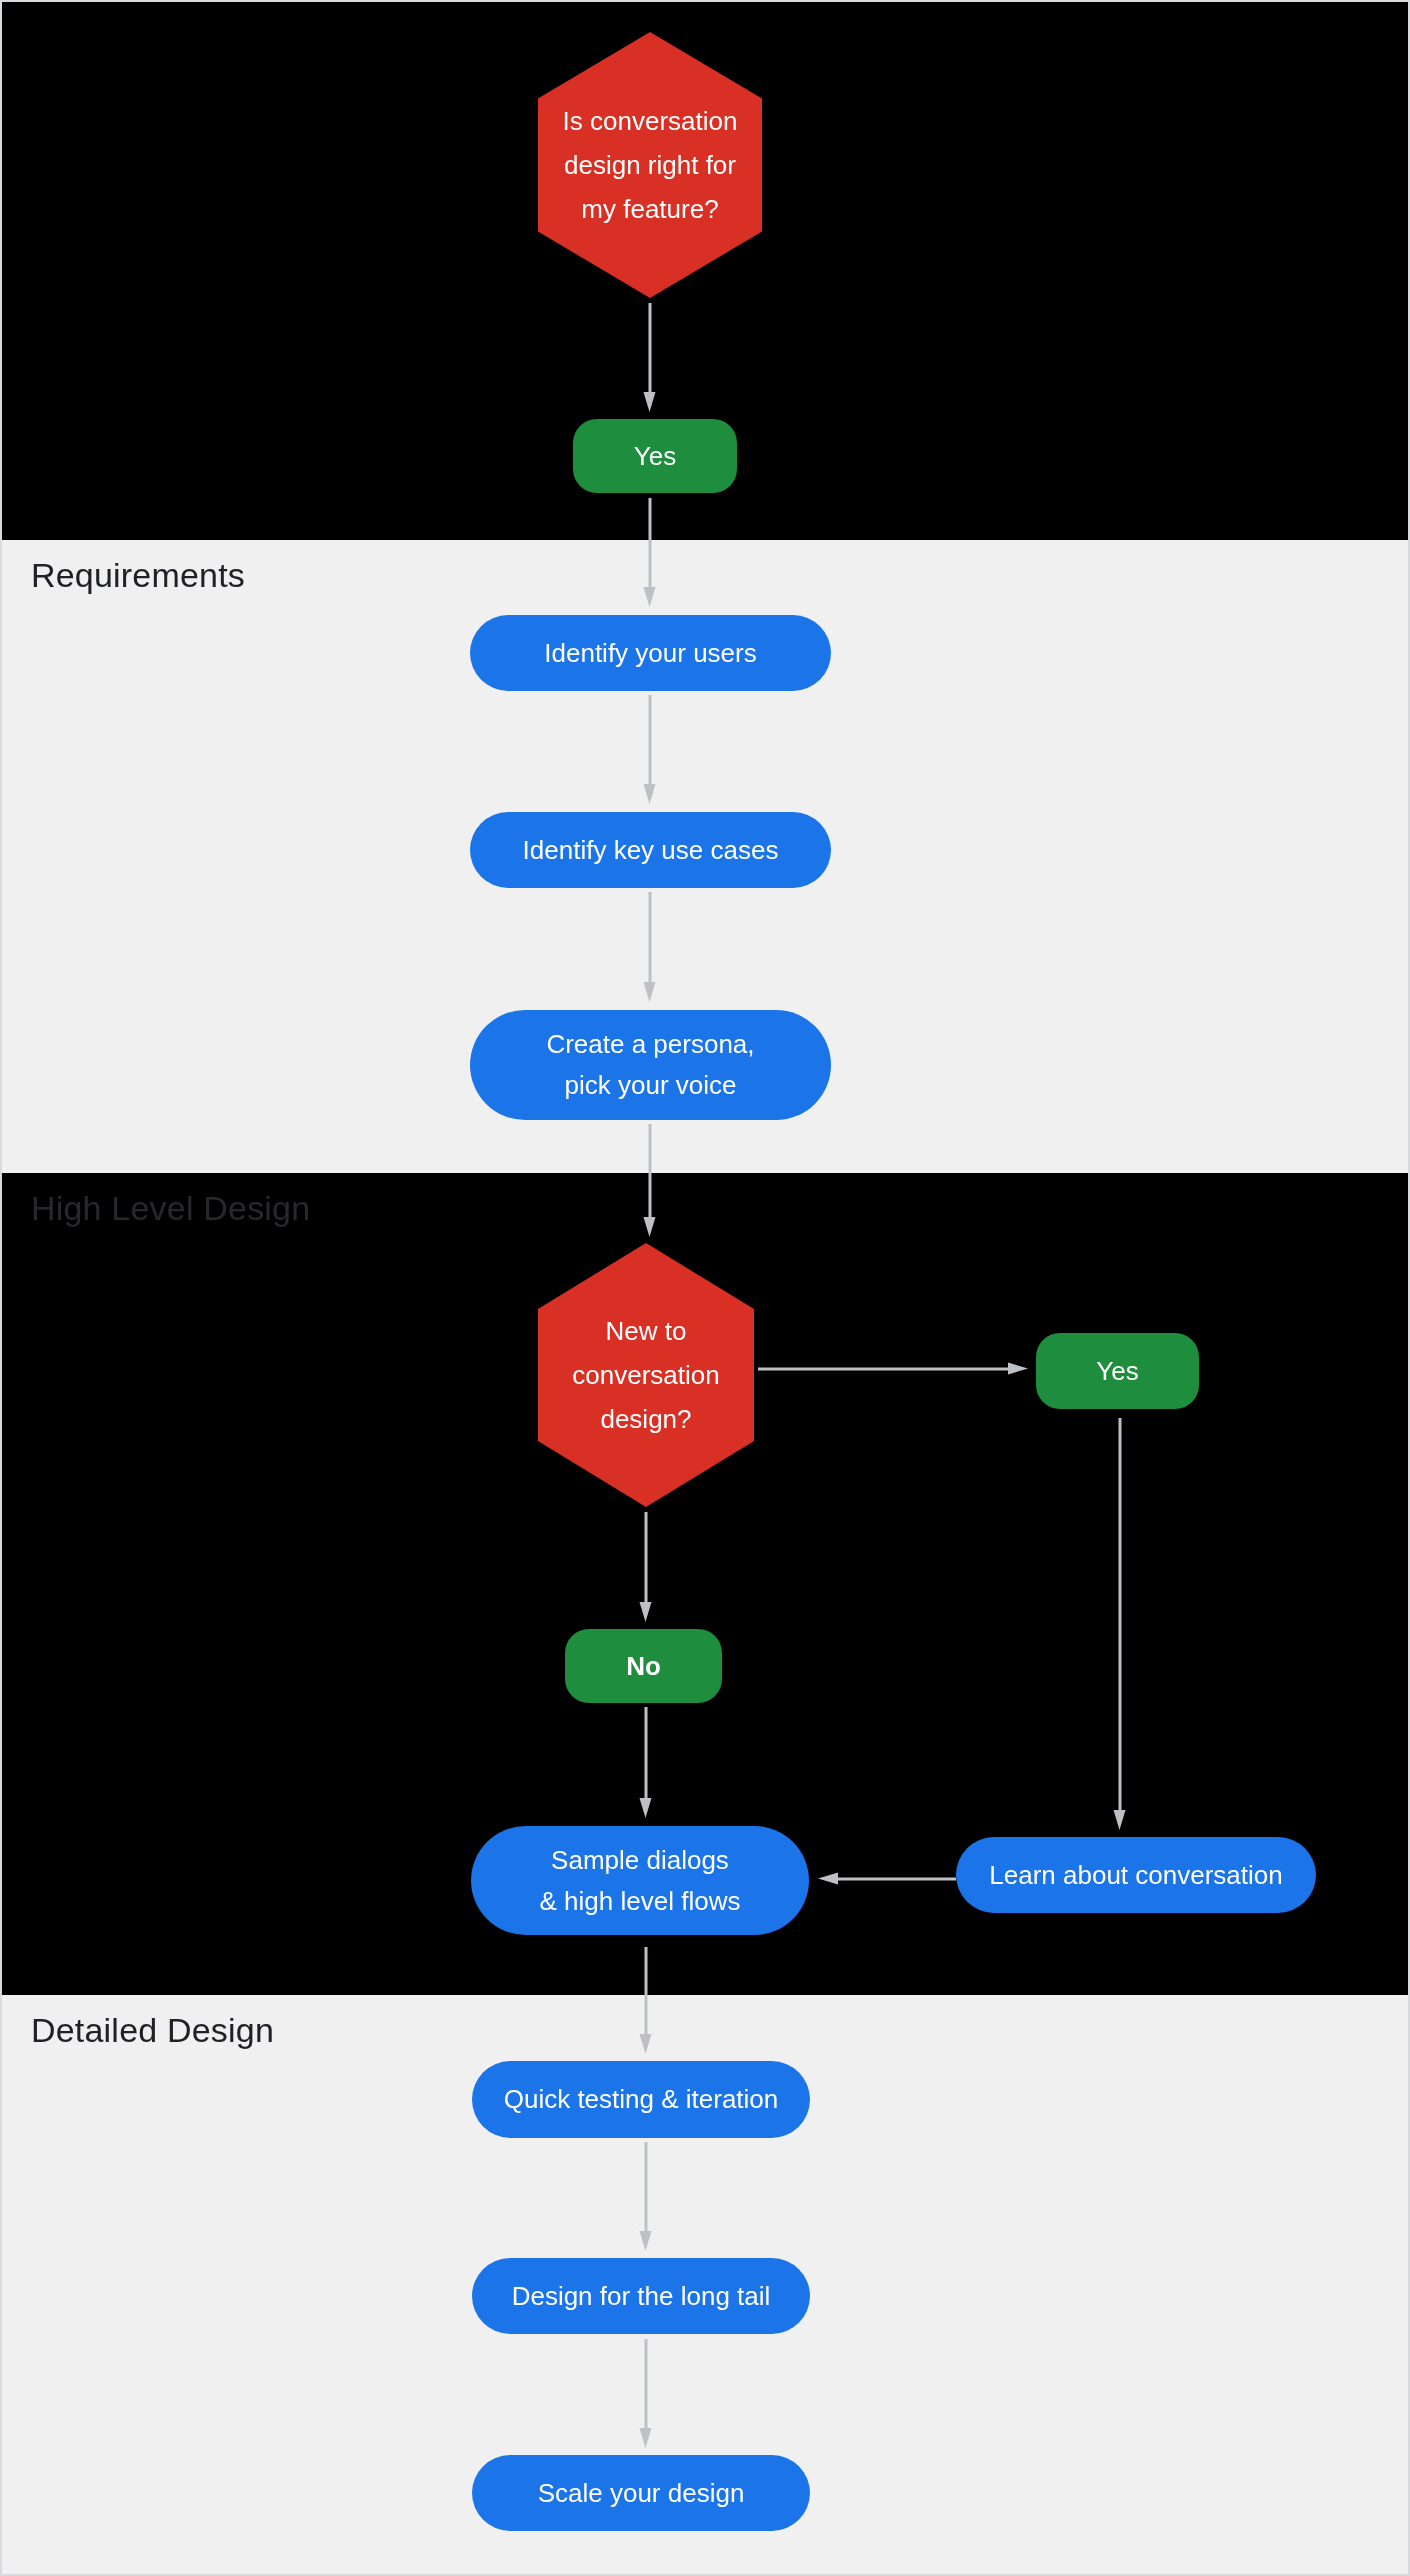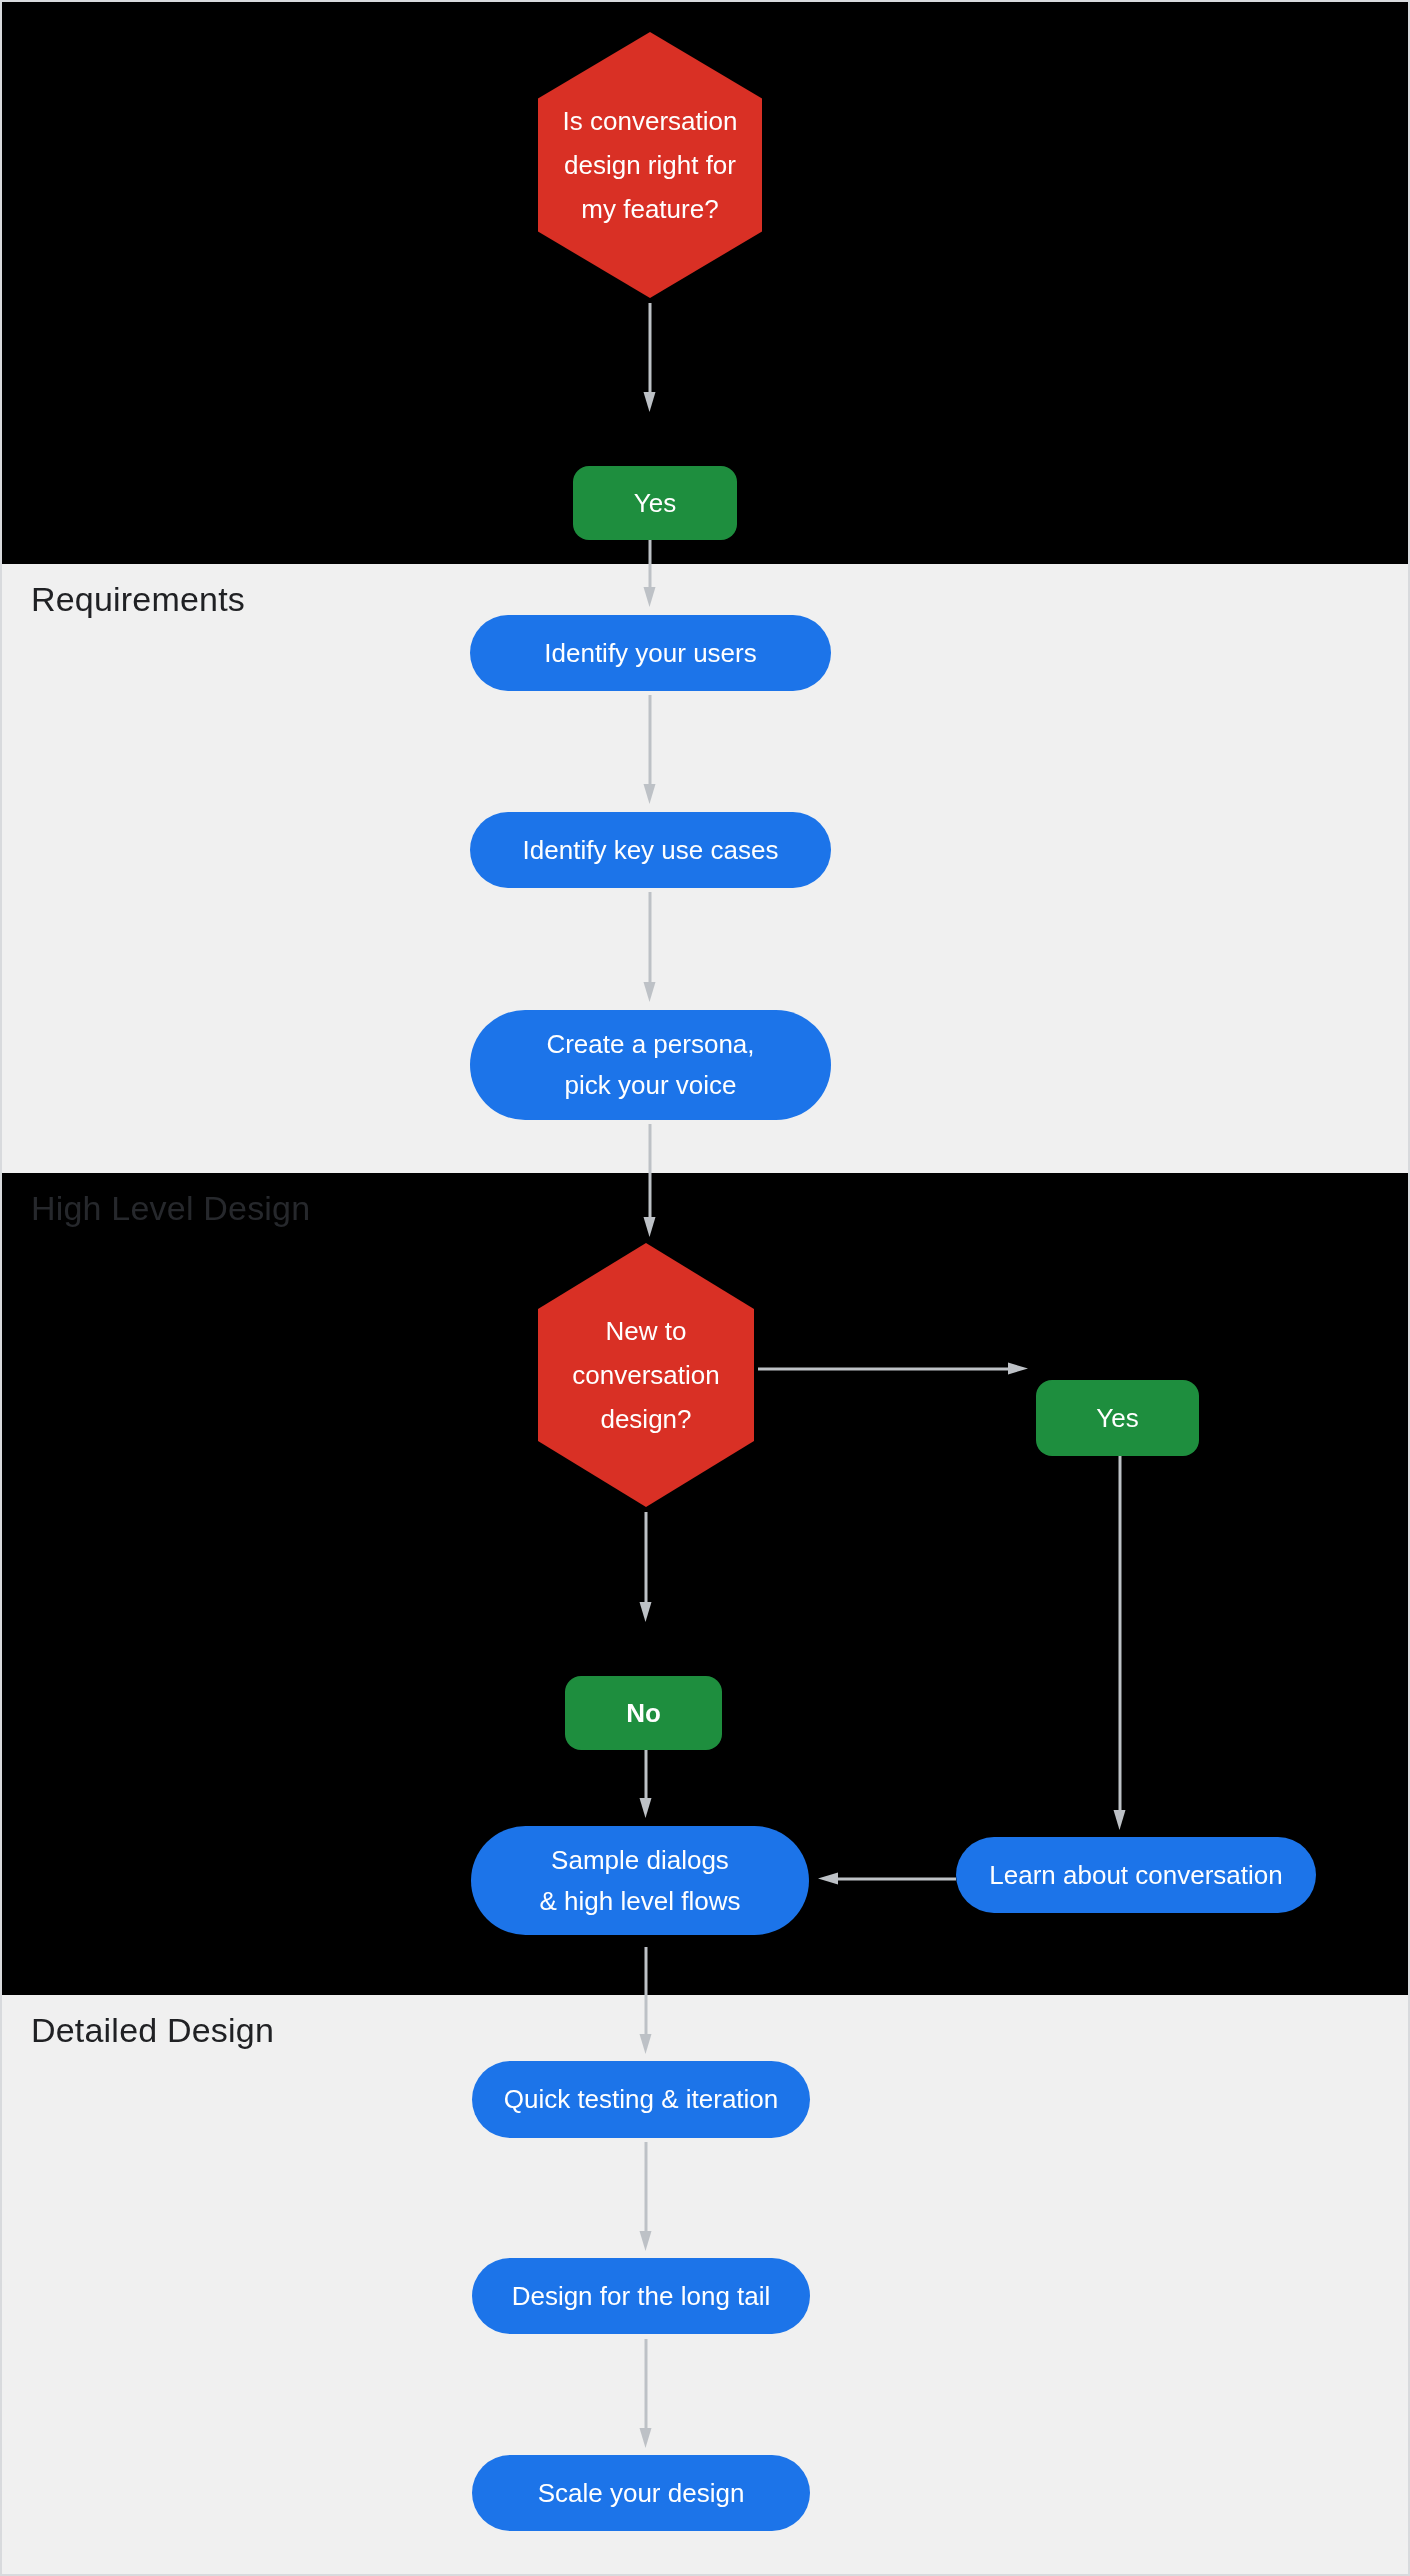--- a/index.html
+++ b/index.html
@@ -10,21 +10,21 @@
     font-family:"Liberation Sans", sans-serif;
     overflow:hidden;
   }
   .frame {
     position:absolute; inset:0; z-index:9;
     border:2.8px solid var(--frame,#D8DADD);
     pointer-events:none;
   }
   .section { position:absolute; left:0; right:0; z-index:0; }
   #sec-intro   { top:0;    height:546px;  background:var(--bg-dark,#000); }
-  #sec-req     { top:564px;  height:678px;  background:var(--bg-light,#F0F0F0);padding-left:36px; }
+  #sec-req     { top:540px;  height:678px;  background:var(--bg-light,#F0F0F0);padding-left:36px; }
   #sec-hld     { top:1173px; height:998px;  background:var(--bg-dark,#000); }
   #sec-dd      { top:1995px; height:581px;  background:var(--bg-light,#F0F0F0); }
 
   .section-label {
     position:absolute; left:31px; top:15px;
     font-size:34px; line-height:41px;
     color:var(--label-dark,#202124);
     letter-spacing:0.2px;
   }
   #sec-hld .section-label { color:var(--label-on-dark,#26282C); }
@@ -34,21 +34,21 @@
           font-size:26px; white-space:pre-line; }
 
   .hex {
     background:var(--red,#D93025);
     clip-path:polygon(50% 0%,100% 25%,100% 75%,50% 100%,0% 75%,0% 25%);
     line-height:44px;
   }
   #hex-start { left:538px;  top:32px;   width:224px; height:266px; }
   #hex-new   { left:538px;  top:1243px; width:216px; height:264px; }
 
-  .btn { background:var(--green,#1E8E3E); border-radius:16px;margin-top:47px; }
+  .btn { background:var(--green,#1E8E3E); border-radius:24px; }
   #btn-yes-1 { left:573px;  top:419px;  width:164px; height:74px; }
   #btn-yes-2 { left:1036px; top:1333px; width:163px; height:76px; }
   #btn-no    { left:565px;  top:1629px; width:157px; height:74px;font-weight:bold; }
 
   .pill { background:var(--blue,#1C74E9); border-radius:58px; line-height:41px; }
   #pill-users    { left:470px;  top:615px;  width:361px; height:76px; }
   #pill-usecases { left:470px;  top:812px;  width:361px; height:76px; }
   #pill-persona  { left:470px;  top:1010px; width:361px; height:110px; }
   #pill-sample   { left:471px;  top:1826px; width:338px; height:109px; }
   #pill-learn    { left:956px; top:1837px; width:360px; height:76px; }

